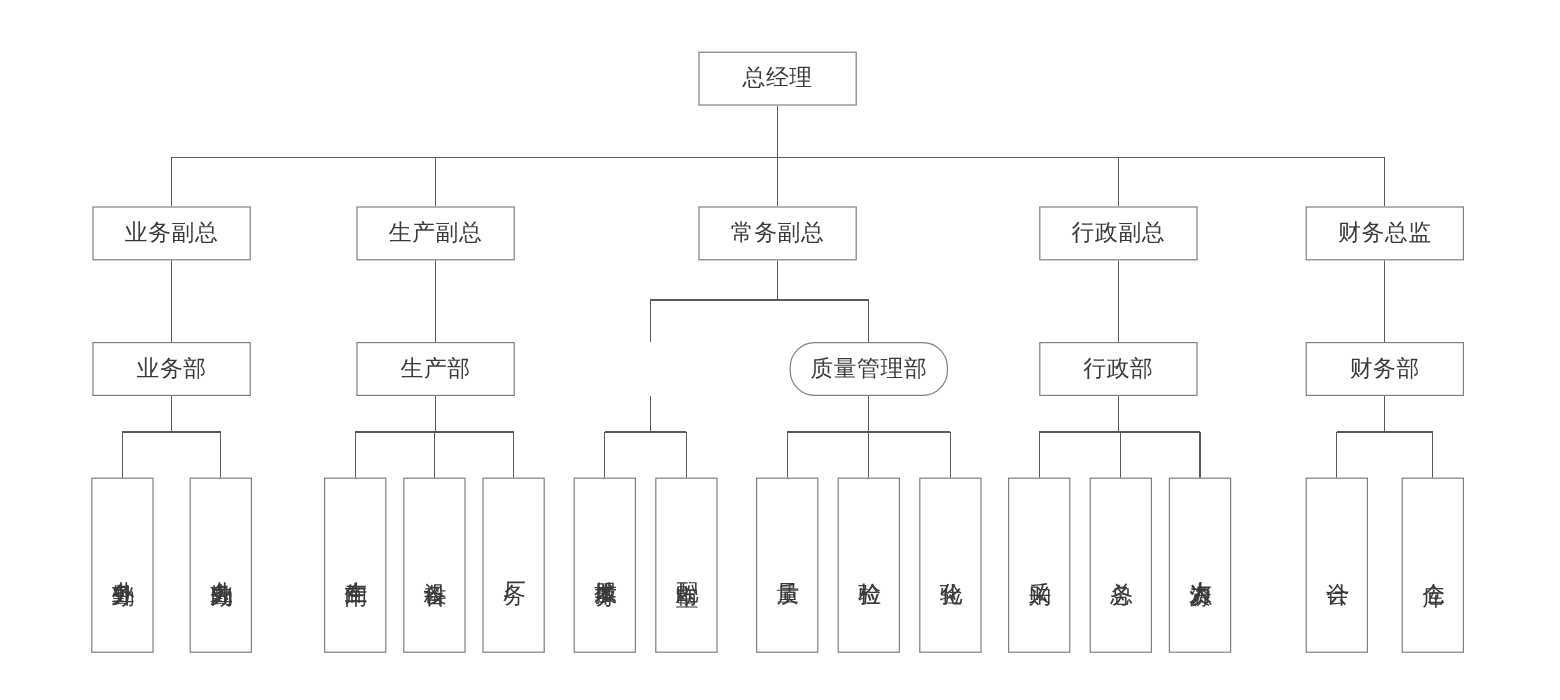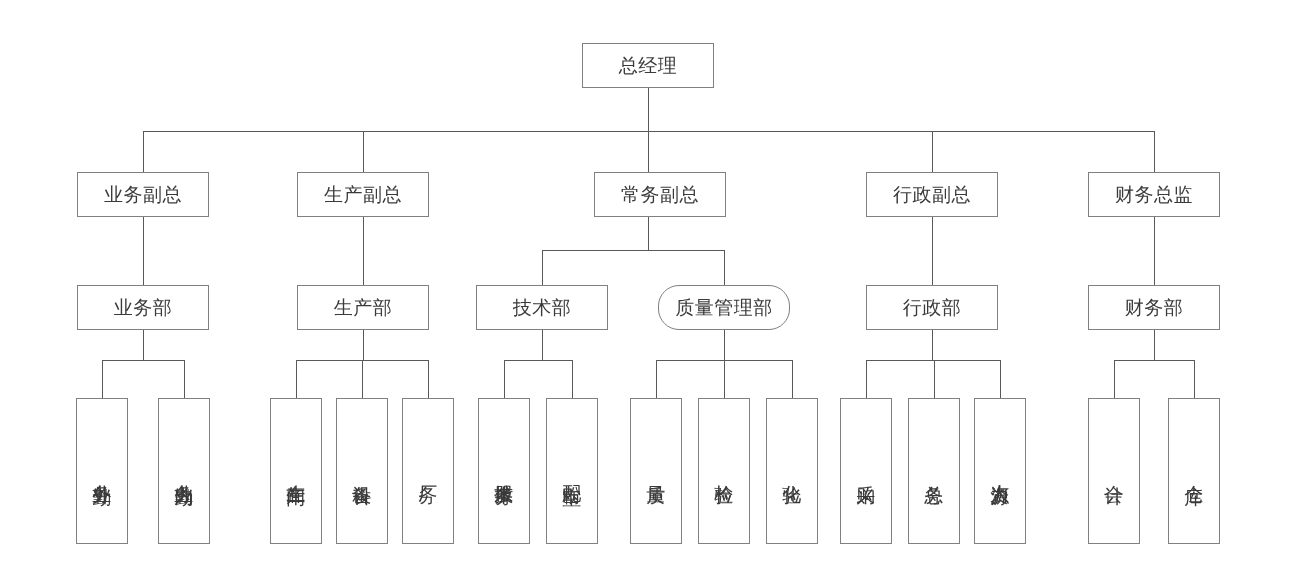--- a/index.html
+++ b/index.html
@@ -110,38 +110,35 @@
   <div class="node horiz" style="left: 582px; top: 43px; width: 132px; height: 45px; align-items: center;">
     <span class="label">总经理</span>
   </div>
 
   <div class="node horiz" style="left: 77px; top: 172px; width: 132px; height: 45px;">
     <span class="label">业务副总</span>
   </div>
   <div class="node horiz" style="left: 297px; top: 172px; width: 132px; height: 45px;">
     <span class="label">生产副总</span>
   </div>
-  <div class="node horiz" style="left: 582px; top: 172px; width: 132px; height: 45px; margin-left: 12px;">
+  <div class="node horiz" style="left: 582px; top: 172px; width: 132px; height: 45px;">
     <span class="label">常务副总</span>
   </div>
   <div class="node horiz" style="left: 866px; top: 172px; width: 132px; height: 45px;">
     <span class="label">行政副总</span>
   </div>
   <div class="node horiz" style="left: 77px; top: 285px; width: 132px; height: 45px;">
     <span class="label">业务部</span>
   </div>
 
   <div class="node horiz" style="left: 1088px; top: 172px; width: 132px; height: 45px;">
     <span class="label">财务总监</span>
   </div>
   <div class="node horiz" style="left: 297px; top: 285px; width: 132px; height: 45px;">
     <span class="label">生产部</span>
-  </div>
-  <div class="node horiz" style="left: 476px; top: 285px; width: 132px; height: 45px;">
-    <span class="label">技术部</span>
   </div>
   <div class="node horiz" style="left: 658px; top: 285px; width: 132px; height: 45px; border-radius: 21px;">
     <span class="label">质量管理部</span>
   </div>
   <div class="node horiz" style="left: 866px; top: 285px; width: 132px; height: 45px;">
     <span class="label">行政部</span>
   </div>
   <div class="node horiz" style="left: 1088px; top: 285px; width: 132px; height: 45px;">
     <span class="label">财务部</span>
   </div>

